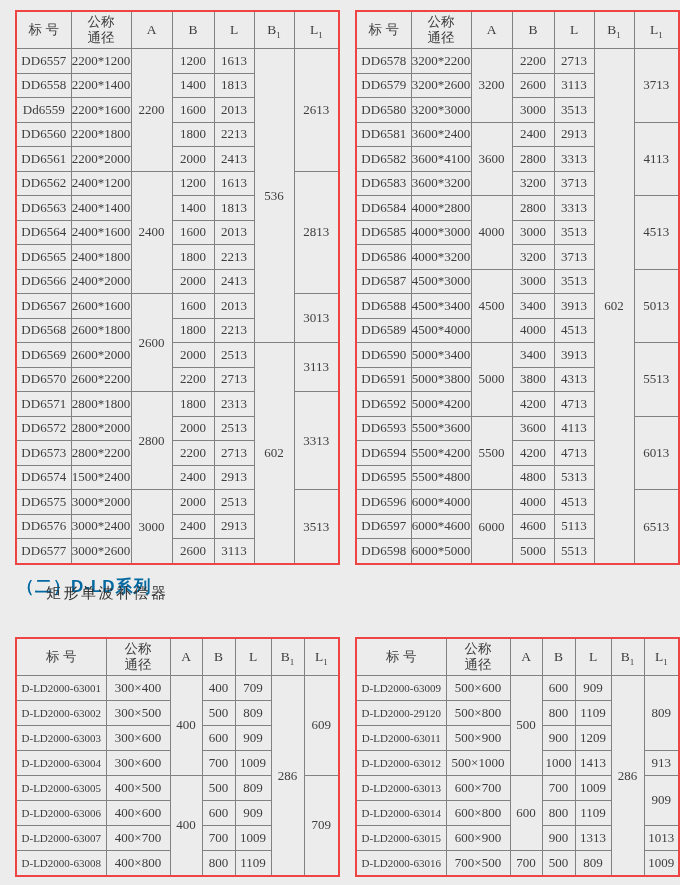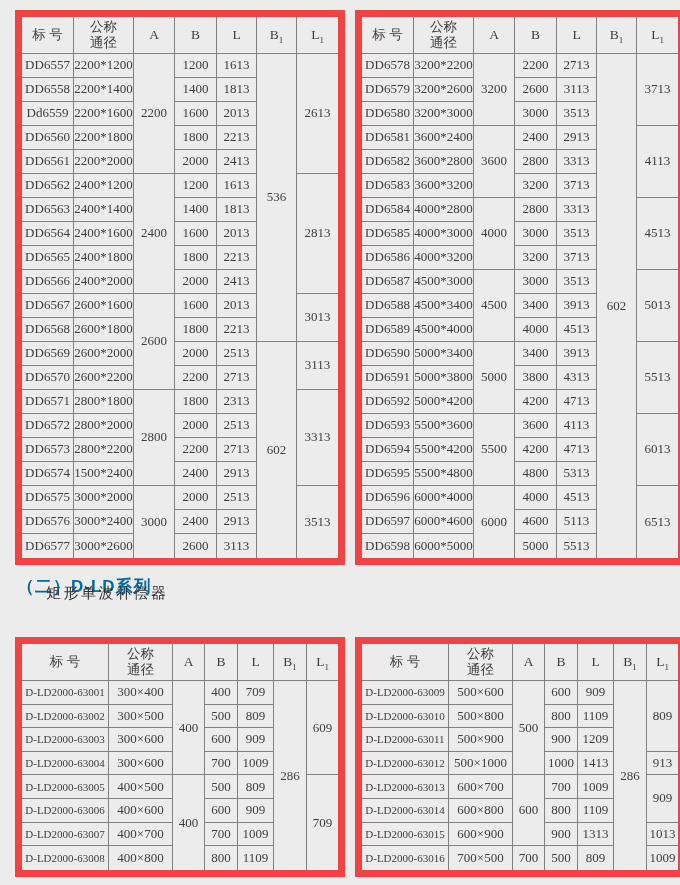--- a/index.html
+++ b/index.html
@@ -6,21 +6,21 @@
   body{
     width:680px;height:885px;position:relative;
     background:#ececec;
     color:#3d3d3d;
     font-family:"Liberation Serif","DejaVu Serif",serif;
   }
   table.spec{
     position:absolute;
     border-collapse:collapse;
     table-layout:fixed;
-    border:7px solid #ef4444;
+    border:2px solid #ef4444;
   }
   .tbl-top{width:323px;height:555px;}
   .tbl-bot{width:323px;height:240px;}
   #t1,#t3{left:15px;}
   #t2,#t4{left:355px;}
   #t1,#t2{top:10px;}
   #t3,#t4{top:637px;}
   table.spec th, table.spec td{
     border:1px solid #818181;
     text-align:center;
@@ -286,21 +286,21 @@
       <tr>
         <td class="cell-id">DD6581</td>
         <td class="cell-size">3600*2400</td>
         <td rowspan="3">3600</td>
         <td>2400</td>
         <td>2913</td>
         <td rowspan="3">4113</td>
       </tr>
       <tr>
         <td class="cell-id">DD6582</td>
-        <td class="cell-size">3600*2800</td>
+        <td class="cell-size">3600*4100</td>
         <td>2800</td>
         <td>3313</td>
       </tr>
       <tr>
         <td class="cell-id">DD6583</td>
         <td class="cell-size">3600*3200</td>
         <td>3200</td>
         <td>3713</td>
       </tr>
       <tr>
@@ -514,21 +514,21 @@
       <tr>
         <td class="cell-id">D-LD2000-63009</td>
         <td class="cell-size">500×600</td>
         <td rowspan="4">500</td>
         <td>600</td>
         <td>909</td>
         <td rowspan="8">286</td>
         <td rowspan="3">809</td>
       </tr>
       <tr>
-        <td class="cell-id">D-LD2000-63010</td>
+        <td class="cell-id">D-LD2000-29120</td>
         <td class="cell-size">500×800</td>
         <td>800</td>
         <td>1109</td>
       </tr>
       <tr>
         <td class="cell-id">D-LD2000-63011</td>
         <td class="cell-size">500×900</td>
         <td>900</td>
         <td>1209</td>
       </tr>

